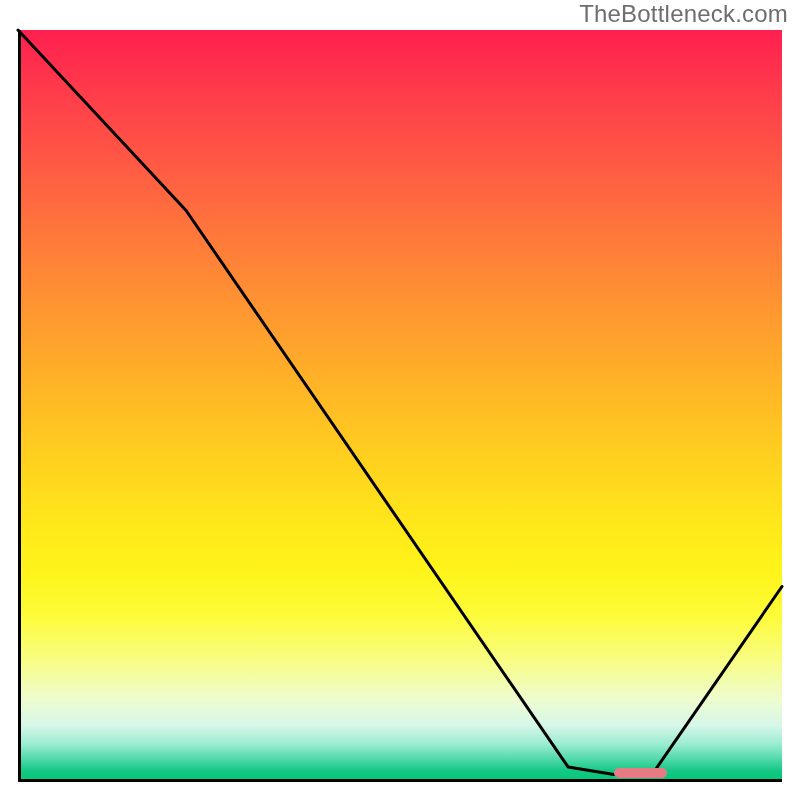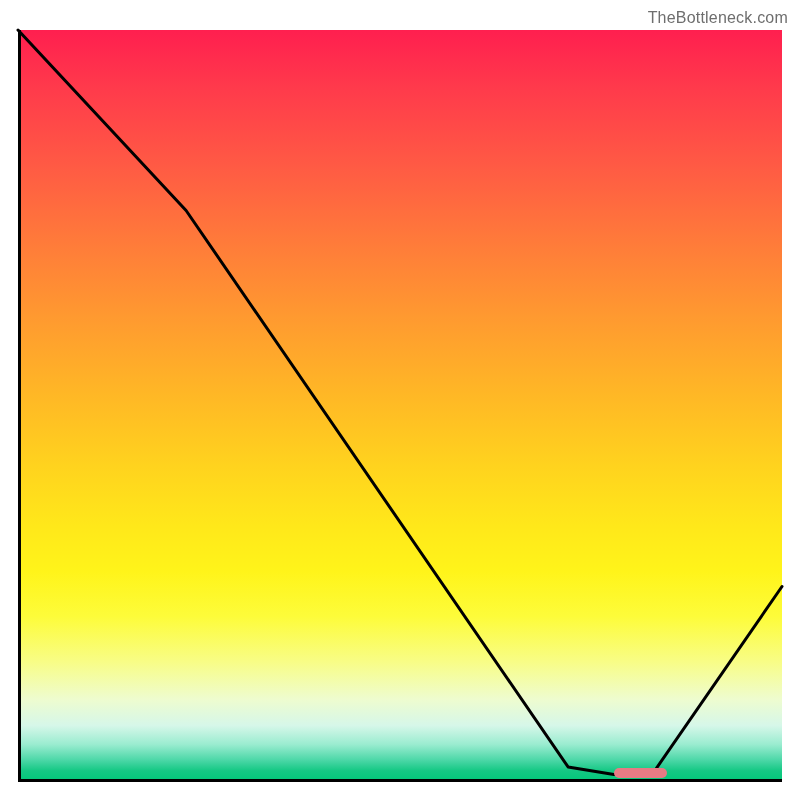--- a/index.html
+++ b/index.html
@@ -6,24 +6,24 @@
     margin: 0;
     padding: 0;
     width: 800px;
     height: 800px;
     background: #ffffff;
     font-family: Arial, Helvetica, sans-serif;
     position: relative;
   }
   .watermark {
     position: absolute;
-    top: 9px;
+    top: 0;
     right: 12px;
     color: #6e6e6e;
-    font-size: 16px;
+    font-size: 24px;
     font-weight: 400;
     letter-spacing: 0.2px;
   }
   .frame {
     position: absolute;
     left: 18px;
     top: 30px;
     width: 764px;
     height: 752px;
     box-sizing: border-box;

